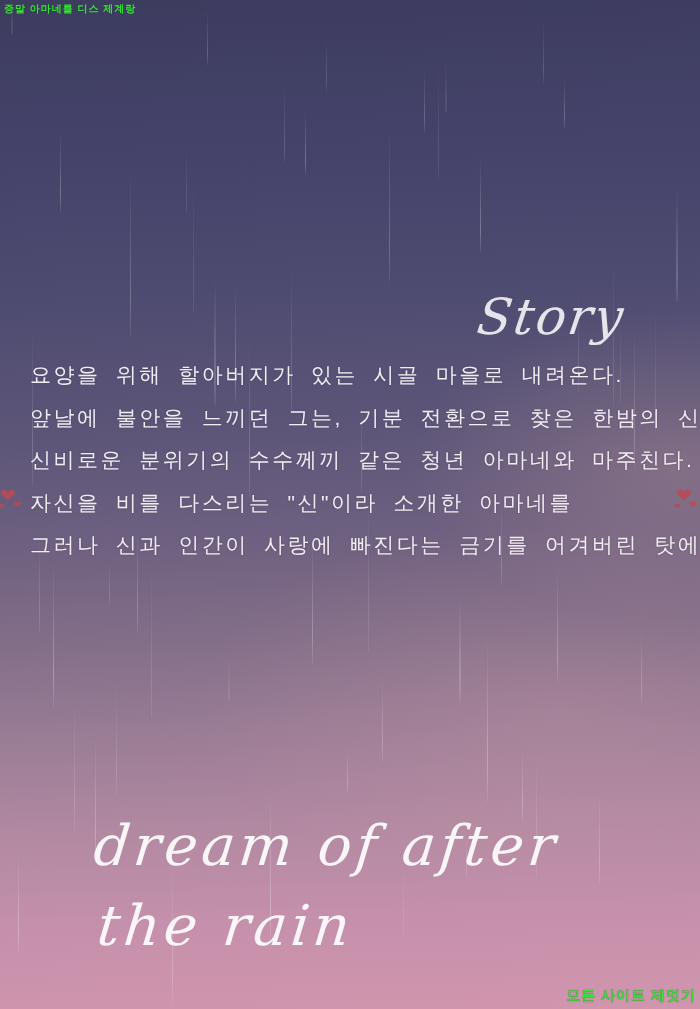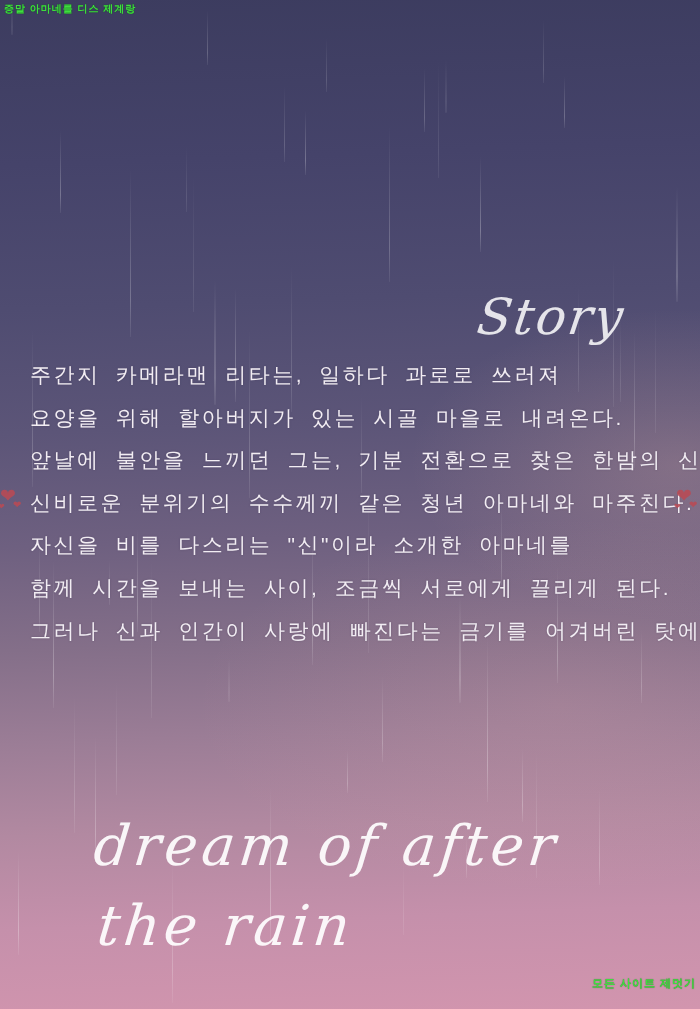--- a/index.html
+++ b/index.html
@@ -24,21 +24,21 @@
   .rain-streak{
     position:absolute;border-radius:1px;
     background:linear-gradient(to bottom, rgba(255,255,255,0), var(--c) 78%, rgba(255,255,255,0.06) 100%);
   }
   .watermark{
     position:absolute;color:var(--accent-green,#3ede3e);
     font-size:10px;font-weight:bold;letter-spacing:1px;
     text-shadow:0 0 1px rgba(0,90,0,0.8);
   }
   .watermark.tl{left:4px;top:2px;}
-  .watermark.br{right:4px;bottom:18px;font-size:11px;}
+  .watermark.br{right:4px;bottom:4px;font-size:14px;}
   .story-label{
     position:absolute;left:478px;top:288px;width:160px;
     font-family:"DejaVu Serif","Liberation Serif",serif;
     font-style:italic;font-size:50px;font-weight:300;
     color:rgba(255,255,255,0.85);
     transform:skewX(-8deg);
     letter-spacing:2px;
   }
   .story-text{
     position:absolute;left:30px;top:354px;width:655px;
@@ -130,26 +130,24 @@
       <div class="rain-streak" style="left: 8.5%; top: 130px; height: 83px; width: 1px; --c: rgba(255,255,255,0.26);"></div>
       <div class="rain-streak" style="left: 69.5%; top: 636px; height: 166px; width: 1px; --c: rgba(255,255,255,0.27);"></div>
       <div class="rain-streak" style="left: 33.5%; top: 288px; height: 114px; width: 1px; --c: rgba(255,255,255,0.28);"></div>
     </div>
 
   <div class="watermark tl">증말 아마네를 디스 제계랑</div>
 
   <div class="story-label">Story</div>
 
   <div class="story-text">
-    <p>주간지 카메라맨 리타는, 일하다 과로로 쓰러져</p>
     <p>요양을 위해 할아버지가 있는 시골 마을로 내려온다.</p>
     <p>앞날에 불안을 느끼던 그는, 기분 전환으로 찾은 한밤의 신사에서</p>
     <p>신비로운 분위기의 수수께끼 같은 청년 아마네와 마주친다.</p>
     <p>자신을 비를 다스리는 "신"이라 소개한 아마네를</p>
-    <p>함께 시간을 보내는 사이, 조금씩 서로에게 끌리게 된다.</p>
     <p>그러나 신과 인간이 사랑에 빠진다는 금기를 어겨버린 탓에,</p>
   </div>
 
   <div class="hearts left">
     <span class="big">❤</span>
     <span class="small-a">❤</span>
     <span class="small-b">❤</span>
   </div>
   <div class="hearts right">
     <span class="big">❤</span>

